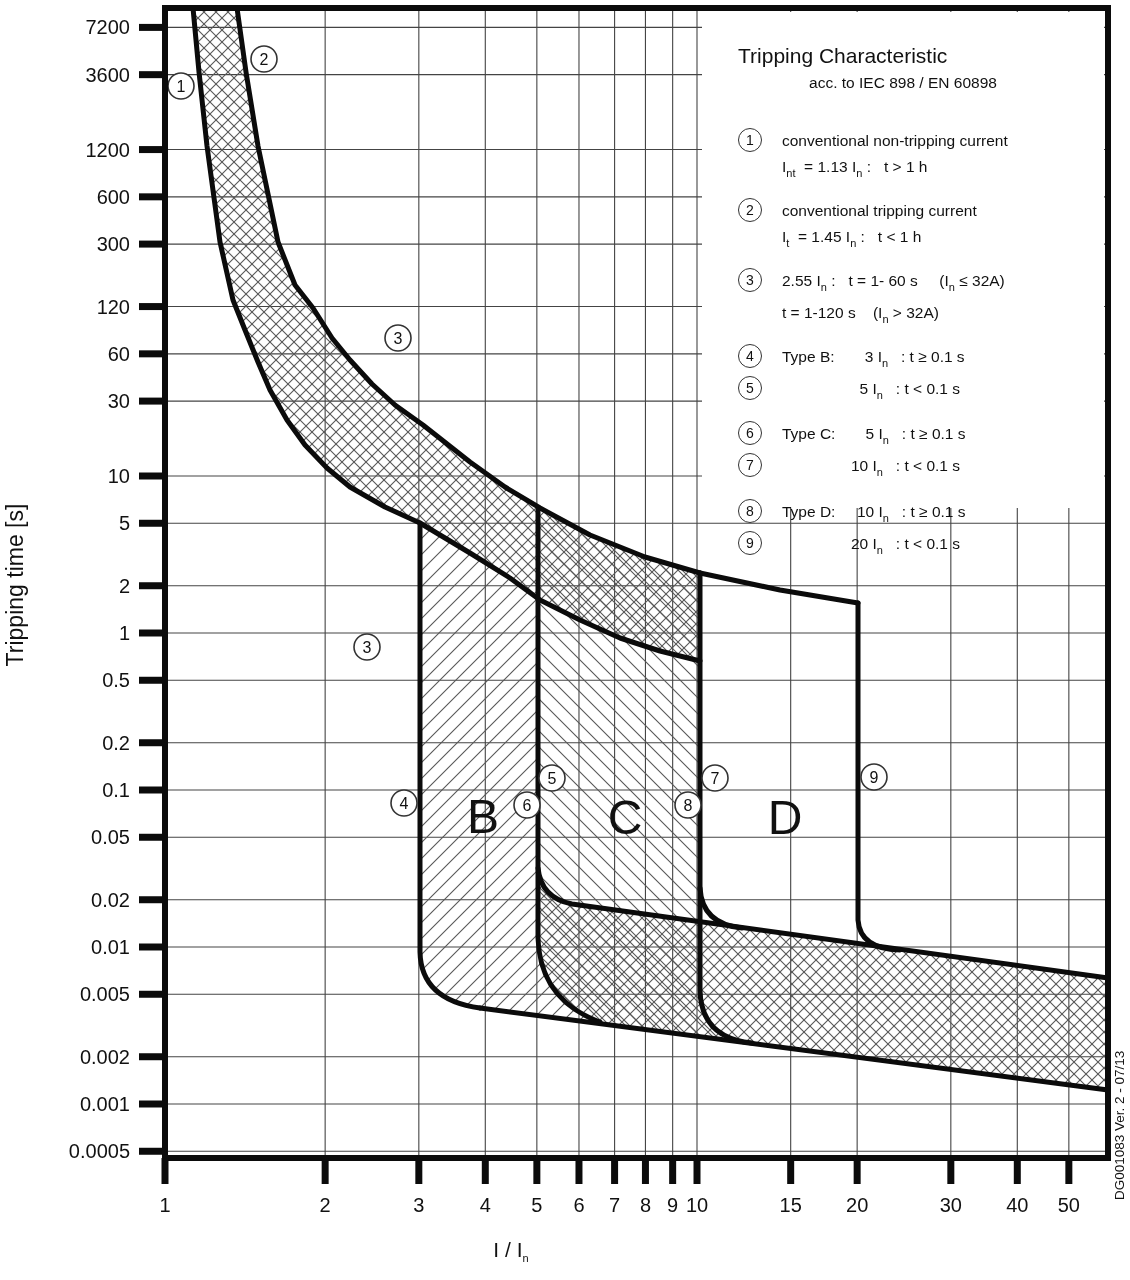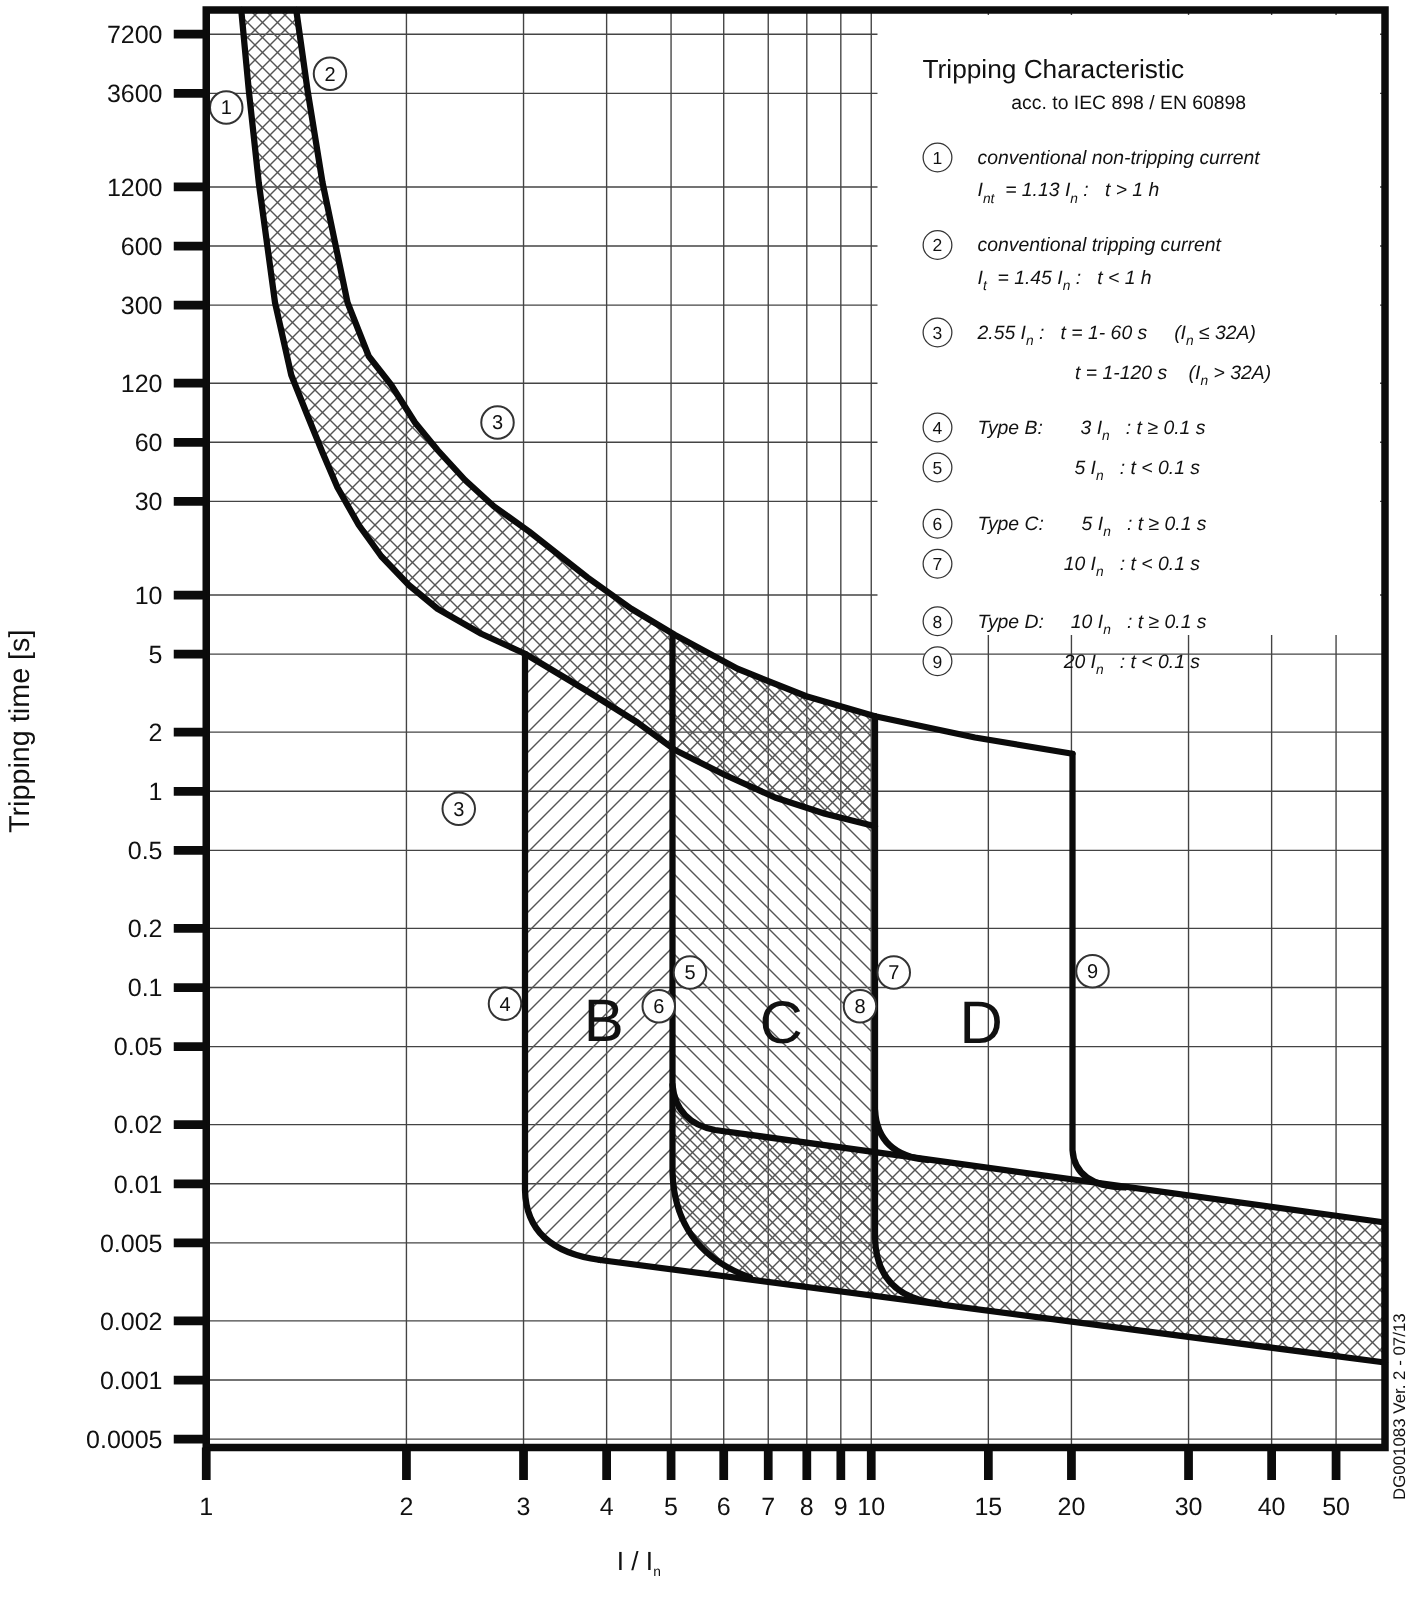--- a/index.html
+++ b/index.html
@@ -7,28 +7,28 @@
         font-family:"Liberation Sans","DejaVu Sans",sans-serif;color:#111;}
   #plot{position:absolute;left:0;top:0;}
   .ylabel{position:absolute;left:2px;top:585px;transform:rotate(-90deg) translateX(-50%);
         transform-origin:0 0;font-size:23px;white-space:nowrap;color:#111;}
   .xlabel{position:absolute;left:0;top:1238px;width:1022px;text-align:center;font-size:21px;color:#111;}
   .xlabel sub,.legend sub{font-size:11px;vertical-align:-5px;text-align:center;}
   .doccode{position:absolute;left:1112px;top:1200px;transform:rotate(-90deg);
         transform-origin:0 0;font-size:13.5px;white-space:nowrap;color:#111;}
   .legend{position:absolute;left:738px;top:44px;width:372px;}
   .ltitle{font-size:21px;text-align:left;width:330px;margin-bottom:6px;color:#111;}
-  .lsub{font-size:15.5px;text-align:center;width:330px;margin-bottom:22px;}
+  .lsub{font-size:15.5px;text-align:center;width:330px;margin-bottom:36px;}
   .lrow{display:flex;align-items:flex-start;font-size:15.5px;line-height:26px;}
   .lrow .circ{flex:0 0 24px;height:24px;border:1.6px solid #333;border-radius:50%;
         text-align:center;line-height:22px;font-size:14px;margin-right:20px;margin-top:0;
         box-sizing:border-box;background:#fff;}
-  .lrow .txt{white-space:pre-wrap;font-style:italic;}
+  .lrow .txt{white-space:pre-wrap;}
   .mb12{margin-bottom:12px;} .mt13{margin-top:13px;} .mt14{margin-top:14px;}
-  .ind{margin-left:78px;}
+  .ind{}
 </style>
 </head>
 <body>
 
 <div class="page">
   <svg id="plot" width="1130" height="1280" viewBox="0 0 1130 1280" xmlns="http://www.w3.org/2000/svg">
       <defs>
         <pattern id="cross" width="12" height="12" patternUnits="userSpaceOnUse">
           <path d="M0,12 L12,0" stroke="#555" stroke-width="1.1" fill="none"></path>
           <path d="M0,0 L12,12" stroke="#555" stroke-width="1.1" fill="none"></path>

